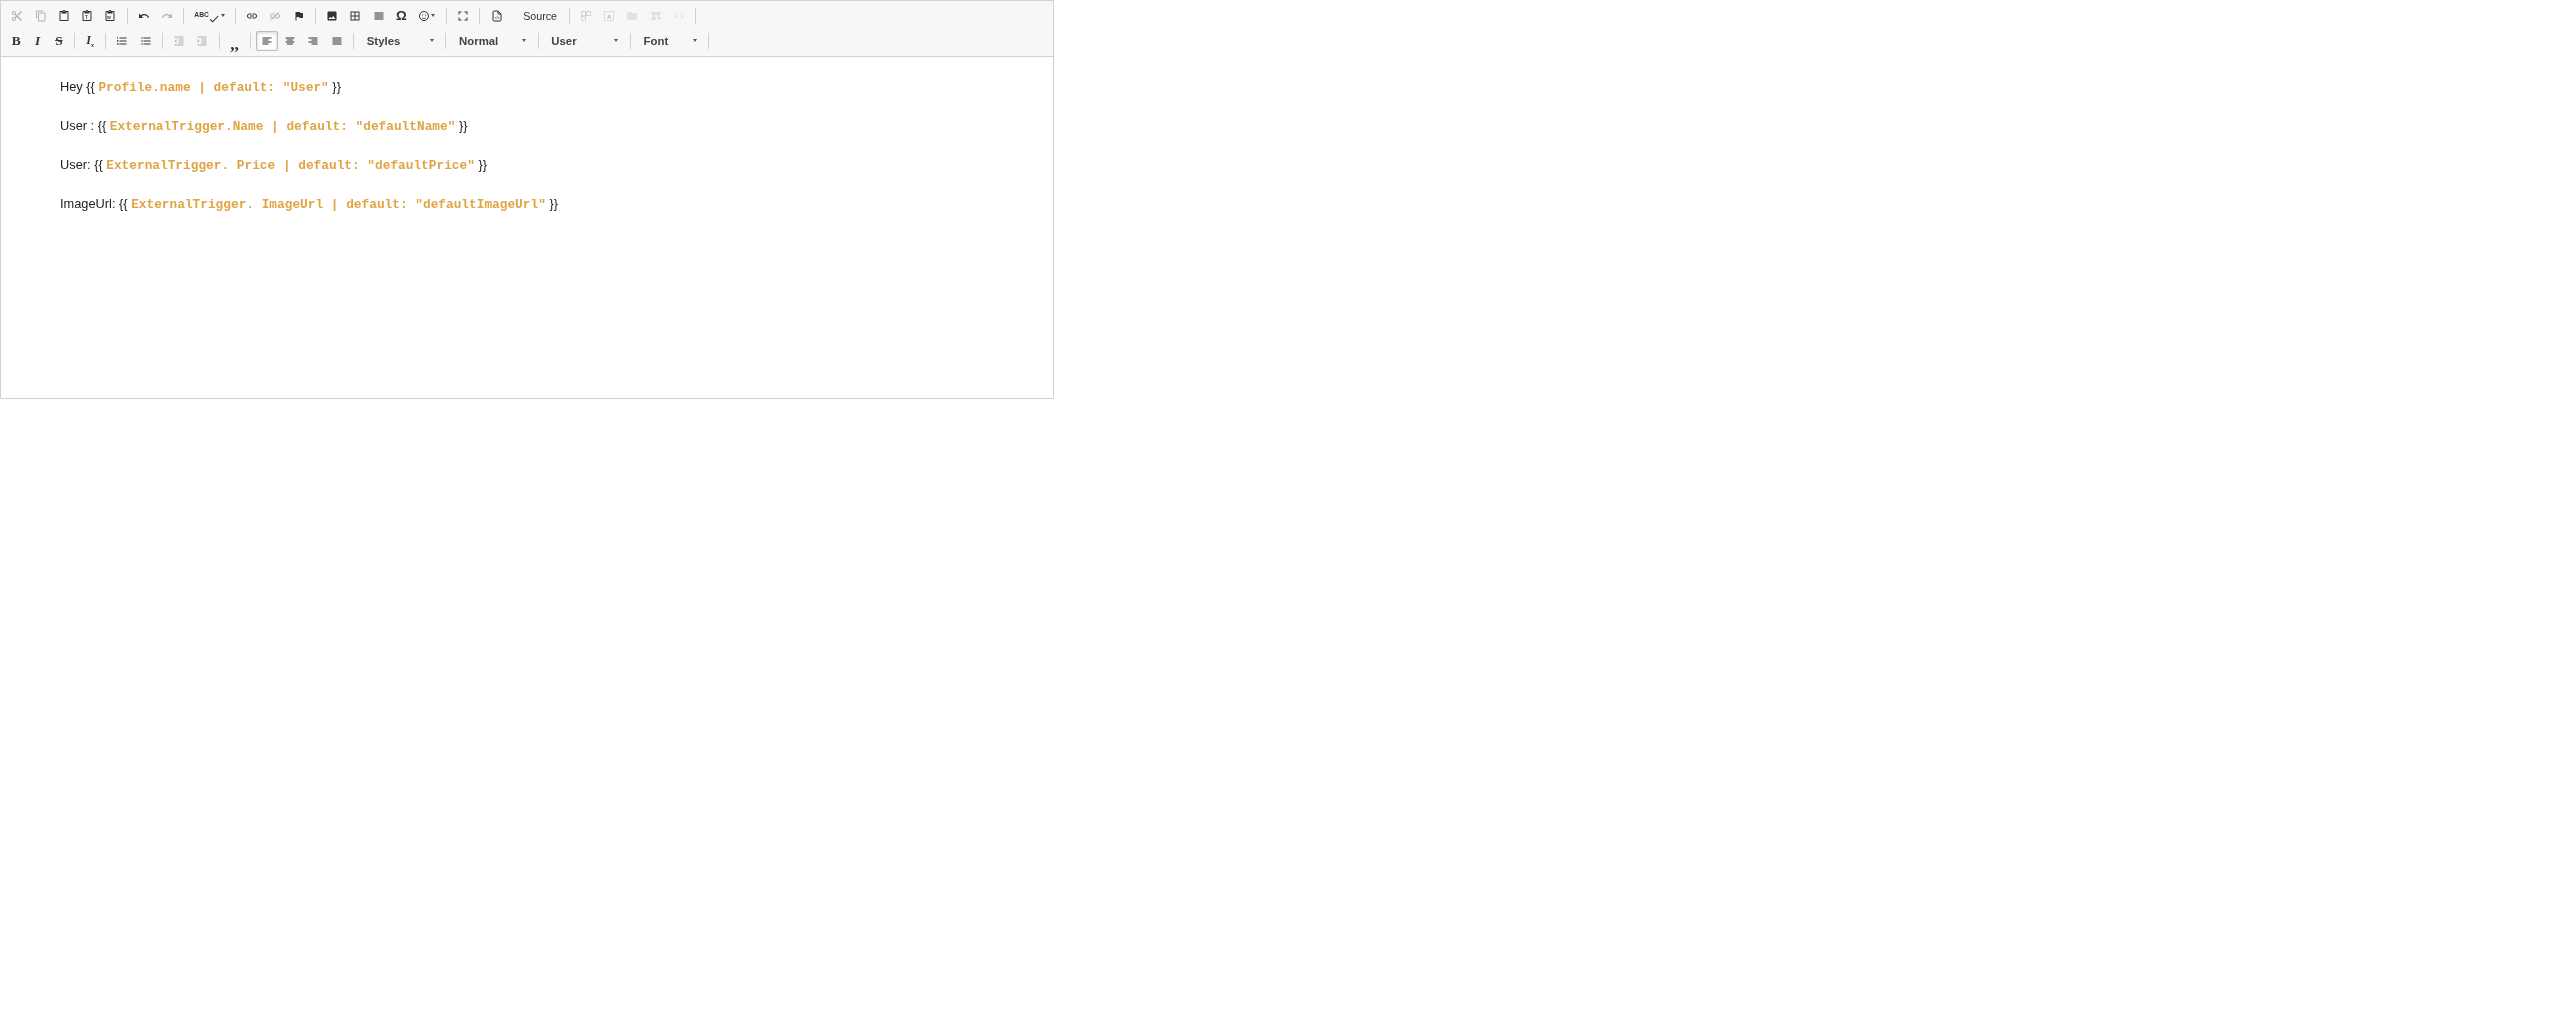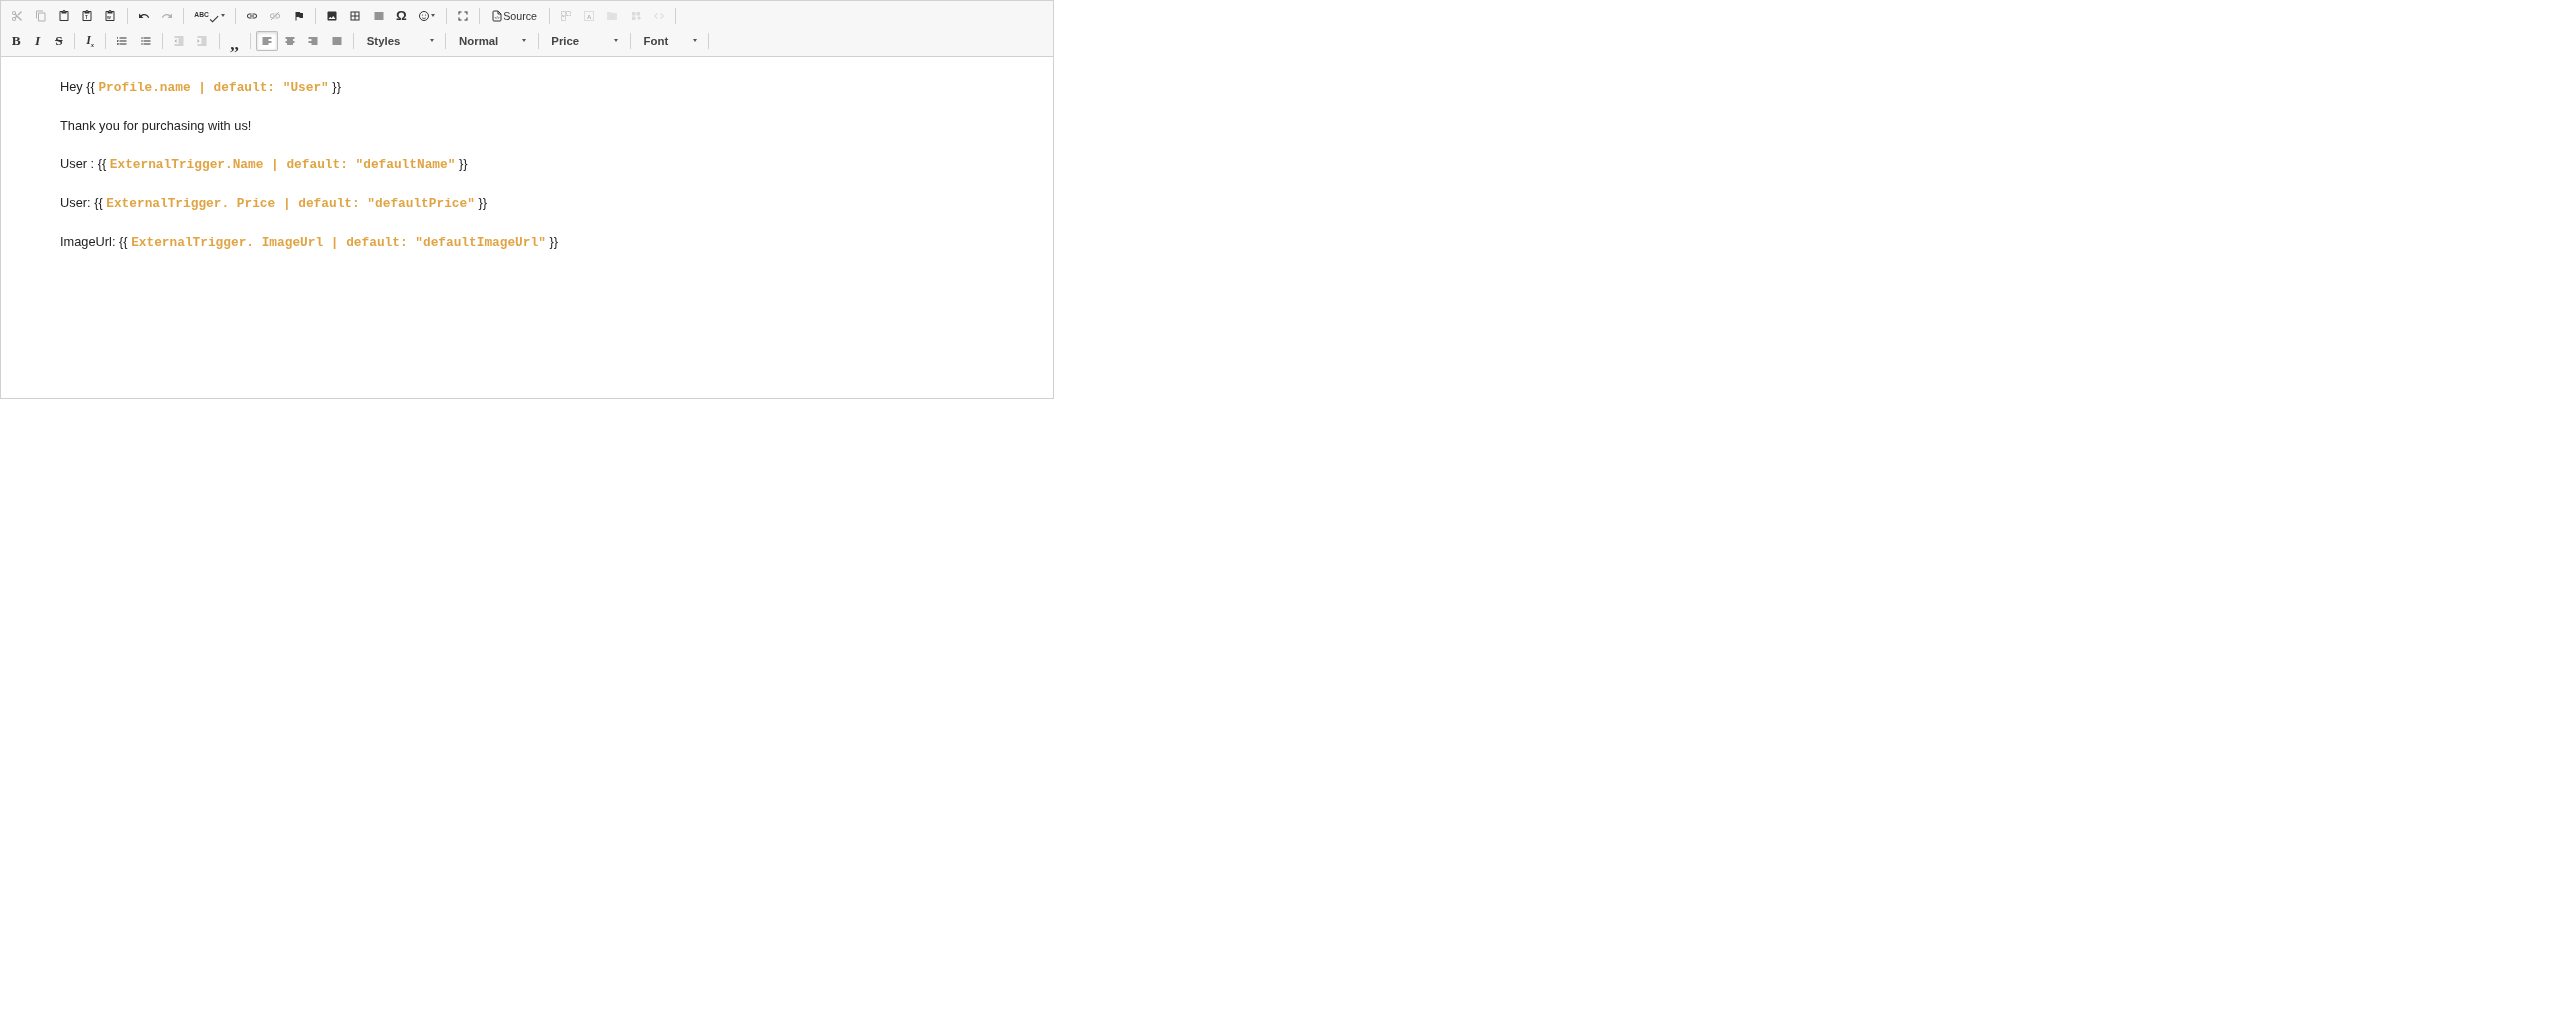--- a/index.html
+++ b/index.html
@@ -43,21 +43,21 @@
     .tb-btn svg { width: 12px; height: 12px; display: block; }
     .tb-sep {
       width: 0.7px;
       height: 16px;
       background: #d1d1d1;
       margin: 0 4px;
     }
     .tb-text-btn {
       display: inline-flex;
       align-items: center;
-      gap: 0;
+      gap: 20px;
       height: 20px;
       padding: 2.7px 5.4px;
       cursor: pointer;
       border: 0.7px solid transparent;
       color: #333;
       font-size: 10.7px;
     }
     .tb-select {
       display: inline-flex;
       align-items: center;
@@ -330,39 +330,36 @@
     </span>
     <span class="tb-sep"></span>
 
     <span class="tb-select">
       <span>Normal</span>
       <span class="caret"></span>
     </span>
     <span class="tb-sep"></span>
 
     <span class="tb-select">
-      <span>Price</span>
+      <span>User</span>
       <span class="caret"></span>
     </span>
     <span class="tb-sep"></span>
 
     <span class="tb-select" style="min-width:67px;">
       <span>Font</span>
       <span class="caret"></span>
     </span>
     <span class="tb-sep"></span>
   </div>
 </div>
 
 <div class="editor-area" contenteditable="true" style="">
   <p>
     <span>Hey </span><span class="braces">{{ </span><span class="token">Profile.name | default: "User"</span><span class="braces"> }}</span>
-  </p>
-  <p>
-    <span>Thank you for purchasing with us!</span>
   </p>
   <p>
     <span>User : </span><span class="braces">{{ </span><span class="token">ExternalTrigger.Name | default: "defaultName"</span><span class="braces"> }}</span>
   </p>
   <p>
     <span>User: </span><span class="braces">{{ </span><span class="token">ExternalTrigger. Price | default: "defaultPrice"</span><span class="braces"> }}</span>
   </p>
   <p>
     <span>ImageUrl: </span><span class="braces">{{ </span><span class="token">ExternalTrigger. ImageUrl | default: "defaultImageUrl"</span><span class="braces"> }}</span>
   </p>

